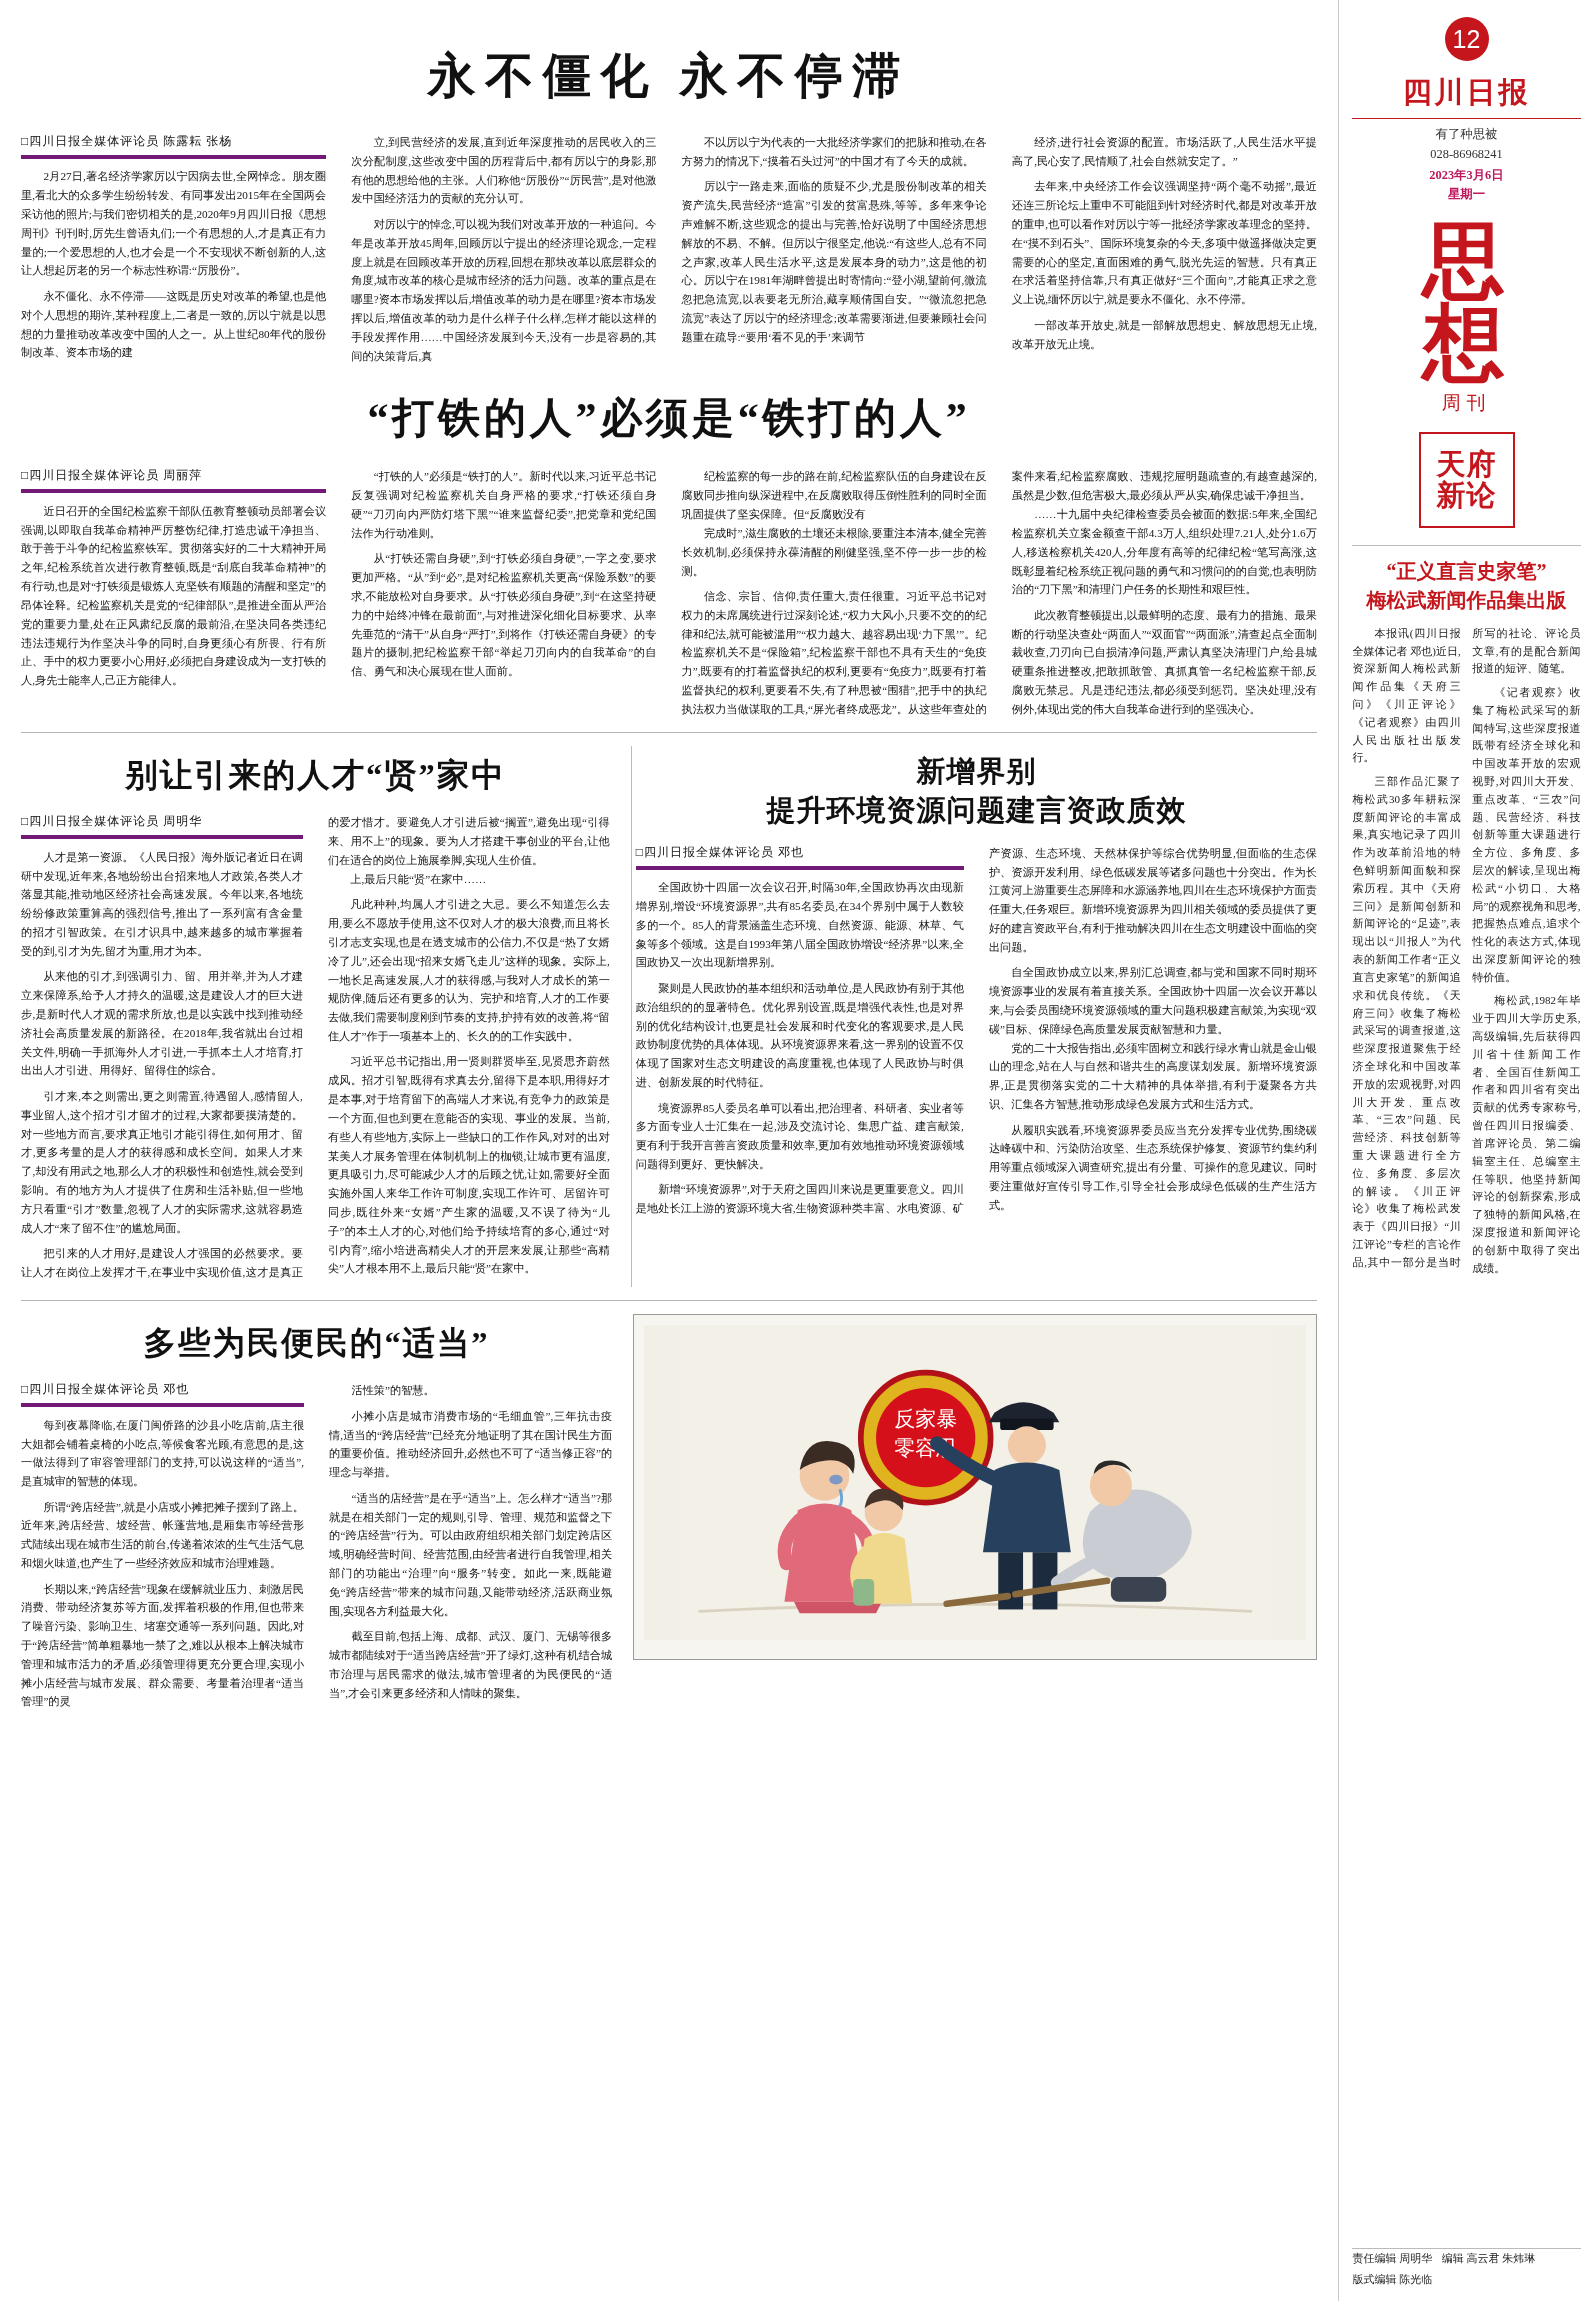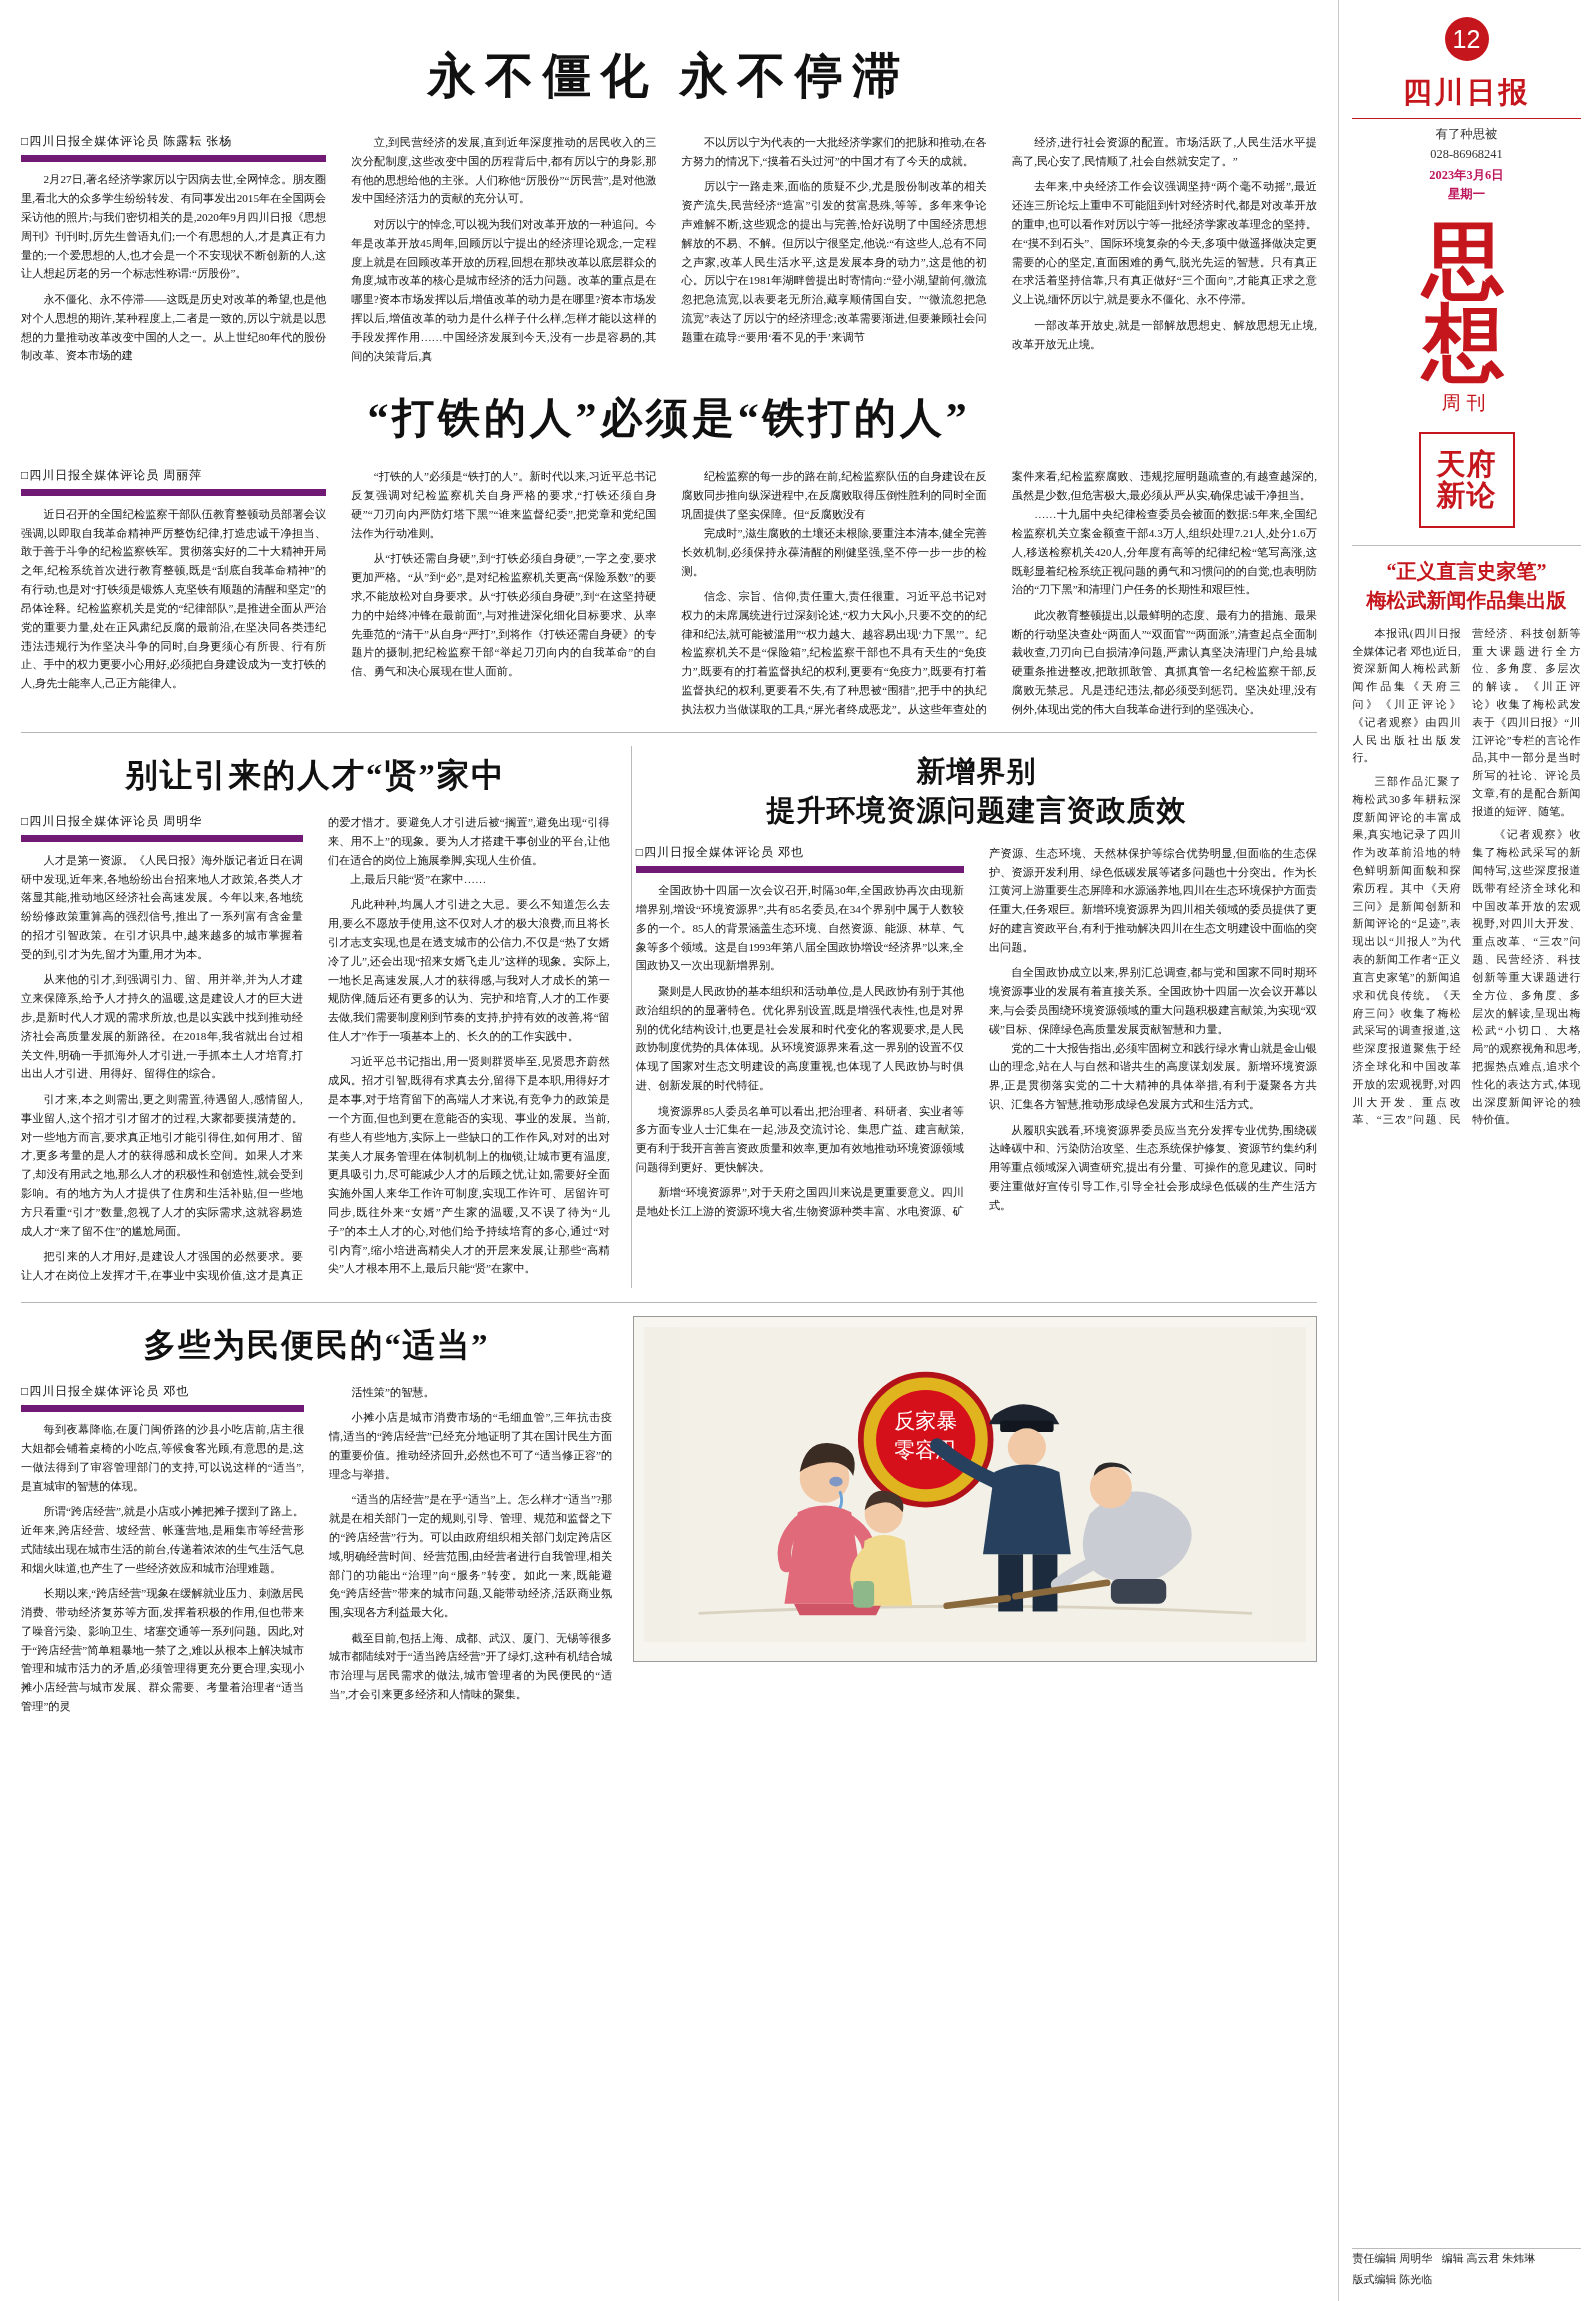--- a/index.html
+++ b/index.html
@@ -72,21 +72,21 @@
   
   .main{position:absolute;left:0;top:0;width:1338px;height:2302px;padding:0 21px;box-sizing:border-box;}
 
   .headline{
     text-align:center;font-weight:bold;color:#111;
     font-family:"Liberation Serif",serif;
   }
   .h1-main{font-size:48px;letter-spacing:9.6px;margin:44px 0 25px 0;}
   .h2-main{font-size:42px;letter-spacing:3.8px;margin:25px 0 21px 0;}
   .byline{
-    font-size:12px;color:#111;border-bottom:7px solid #701a75;
+    font-size:12px;color:#111;border-bottom:4px solid #701a75;
     padding-bottom:4.8px;margin-bottom:8.6px;letter-spacing:1px;
   }
   .cols{column-gap:25px;}
   .body-text{
     font-size:11.2px;line-height:1.68;text-align:justify;color:#141414;
     text-indent:2em;
   }
   .body-text p{margin:0 0 6.7px 0;}
   .rule-thin{border-top:1px solid #b5b5b5;margin:13.4px 0 13.4px 0;}
 
@@ -336,20 +336,21 @@
 
     <div class="side-head">
       <div>“正义直言史家笔”</div>
       <div>梅松武新闻作品集出版</div>
     </div>
 
     <div class="side-body">
       <p>本报讯(四川日报全媒体记者 邓也)近日,资深新闻人梅松武新闻作品集《天府三问》《川正评论》《记者观察》由四川人民出版社出版发行。</p>
       <p>三部作品汇聚了梅松武30多年耕耘深度新闻评论的丰富成果,真实地记录了四川作为改革前沿地的特色鲜明新闻面貌和探索历程。其中《天府三问》是新闻创新和新闻评论的“足迹”,表现出以“川报人”为代表的新闻工作者“正义直言史家笔”的新闻追求和优良传统。《天府三问》收集了梅松武采写的调查报道,这些深度报道聚焦于经济全球化和中国改革开放的宏观视野,对四川大开发、重点改革、“三农”问题、民营经济、科技创新等重大课题进行全方位、多角度、多层次的解读。《川正评论》收集了梅松武发表于《四川日报》“川江评论”专栏的言论作品,其中一部分是当时所写的社论、评论员文章,有的是配合新闻报道的短评、随笔。</p>
       <p>《记者观察》收集了梅松武采写的新闻特写,这些深度报道既带有经济全球化和中国改革开放的宏观视野,对四川大开发、重点改革、“三农”问题、民营经济、科技创新等重大课题进行全方位、多角度、多层次的解读,呈现出梅松武“小切口、大格局”的观察视角和思考,把握热点难点,追求个性化的表达方式,体现出深度新闻评论的独特价值。</p>
+      <p>梅松武,1982年毕业于四川大学历史系,高级编辑,先后获得四川省十佳新闻工作者、全国百佳新闻工作者和四川省有突出贡献的优秀专家称号,曾任四川日报编委、首席评论员、第二编辑室主任、总编室主任等职。他坚持新闻评论的创新探索,形成了独特的新闻风格,在深度报道和新闻评论的创新中取得了突出成绩。</p>
     </div>
 
     <div class="colophon">
       <div>责任编辑 周明华</div>
       <div>编辑 高云君 朱炜琳</div>
       <div>版式编辑 陈光临</div>
     </div>
   </div>
 
 </div>

